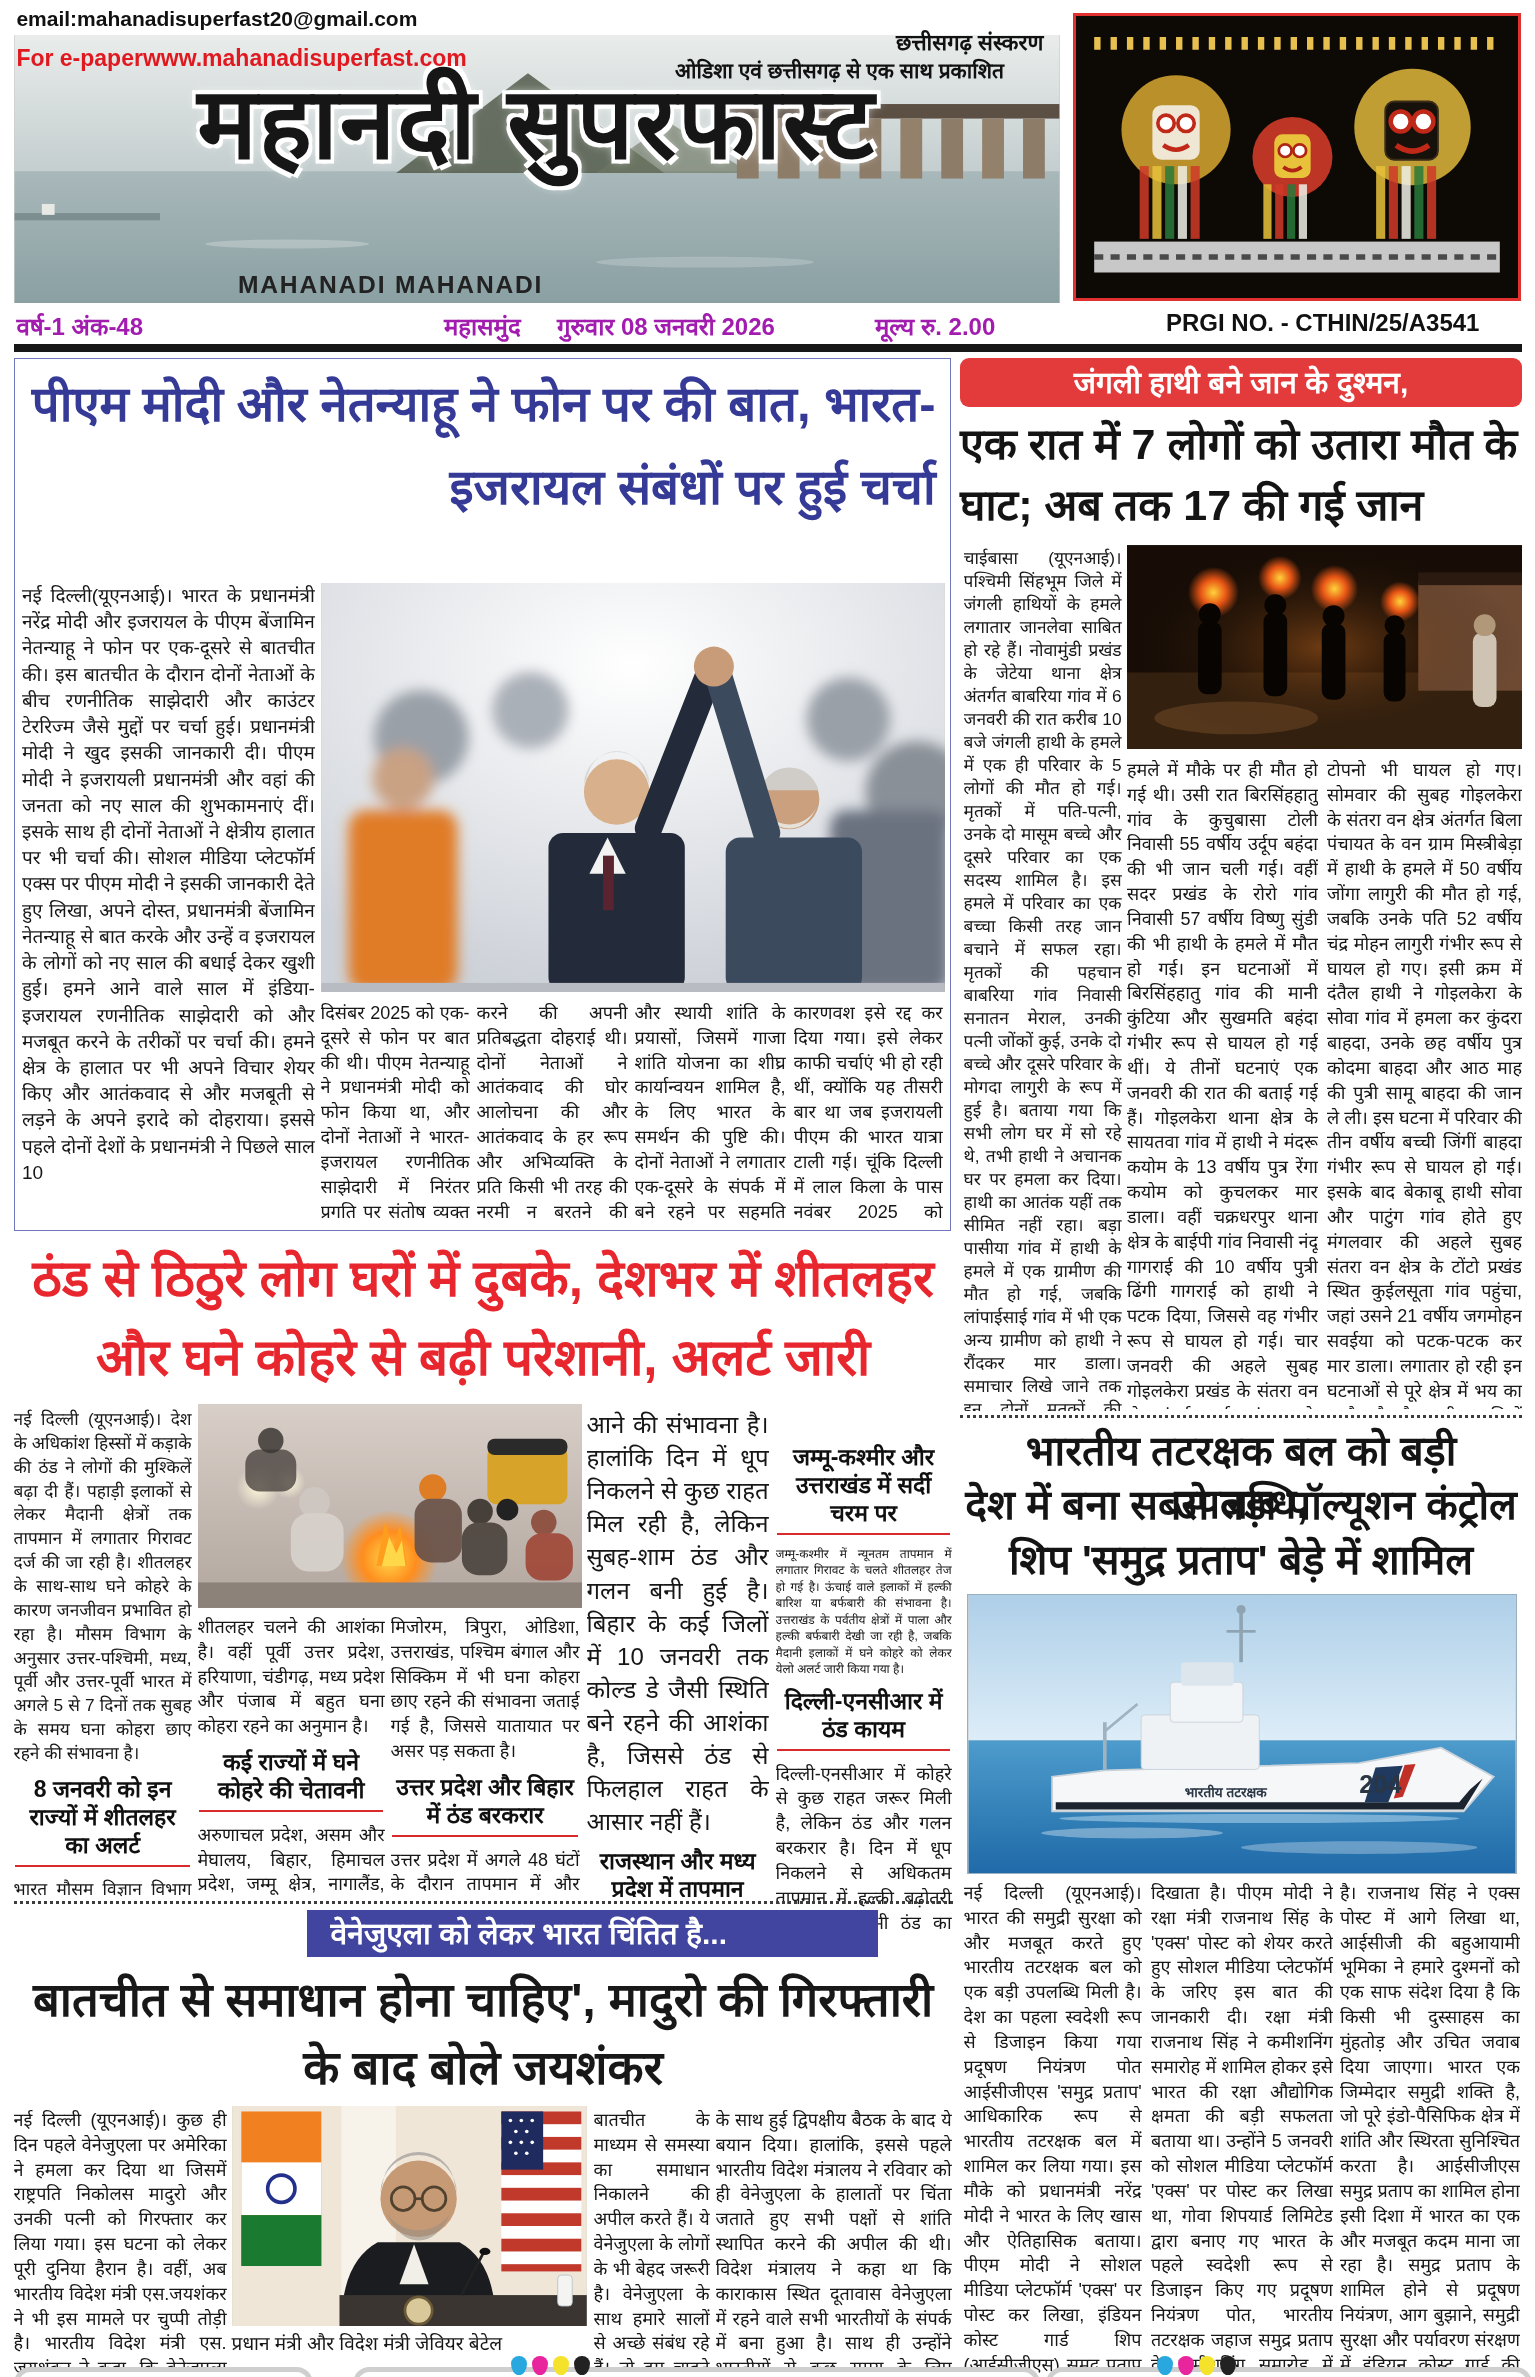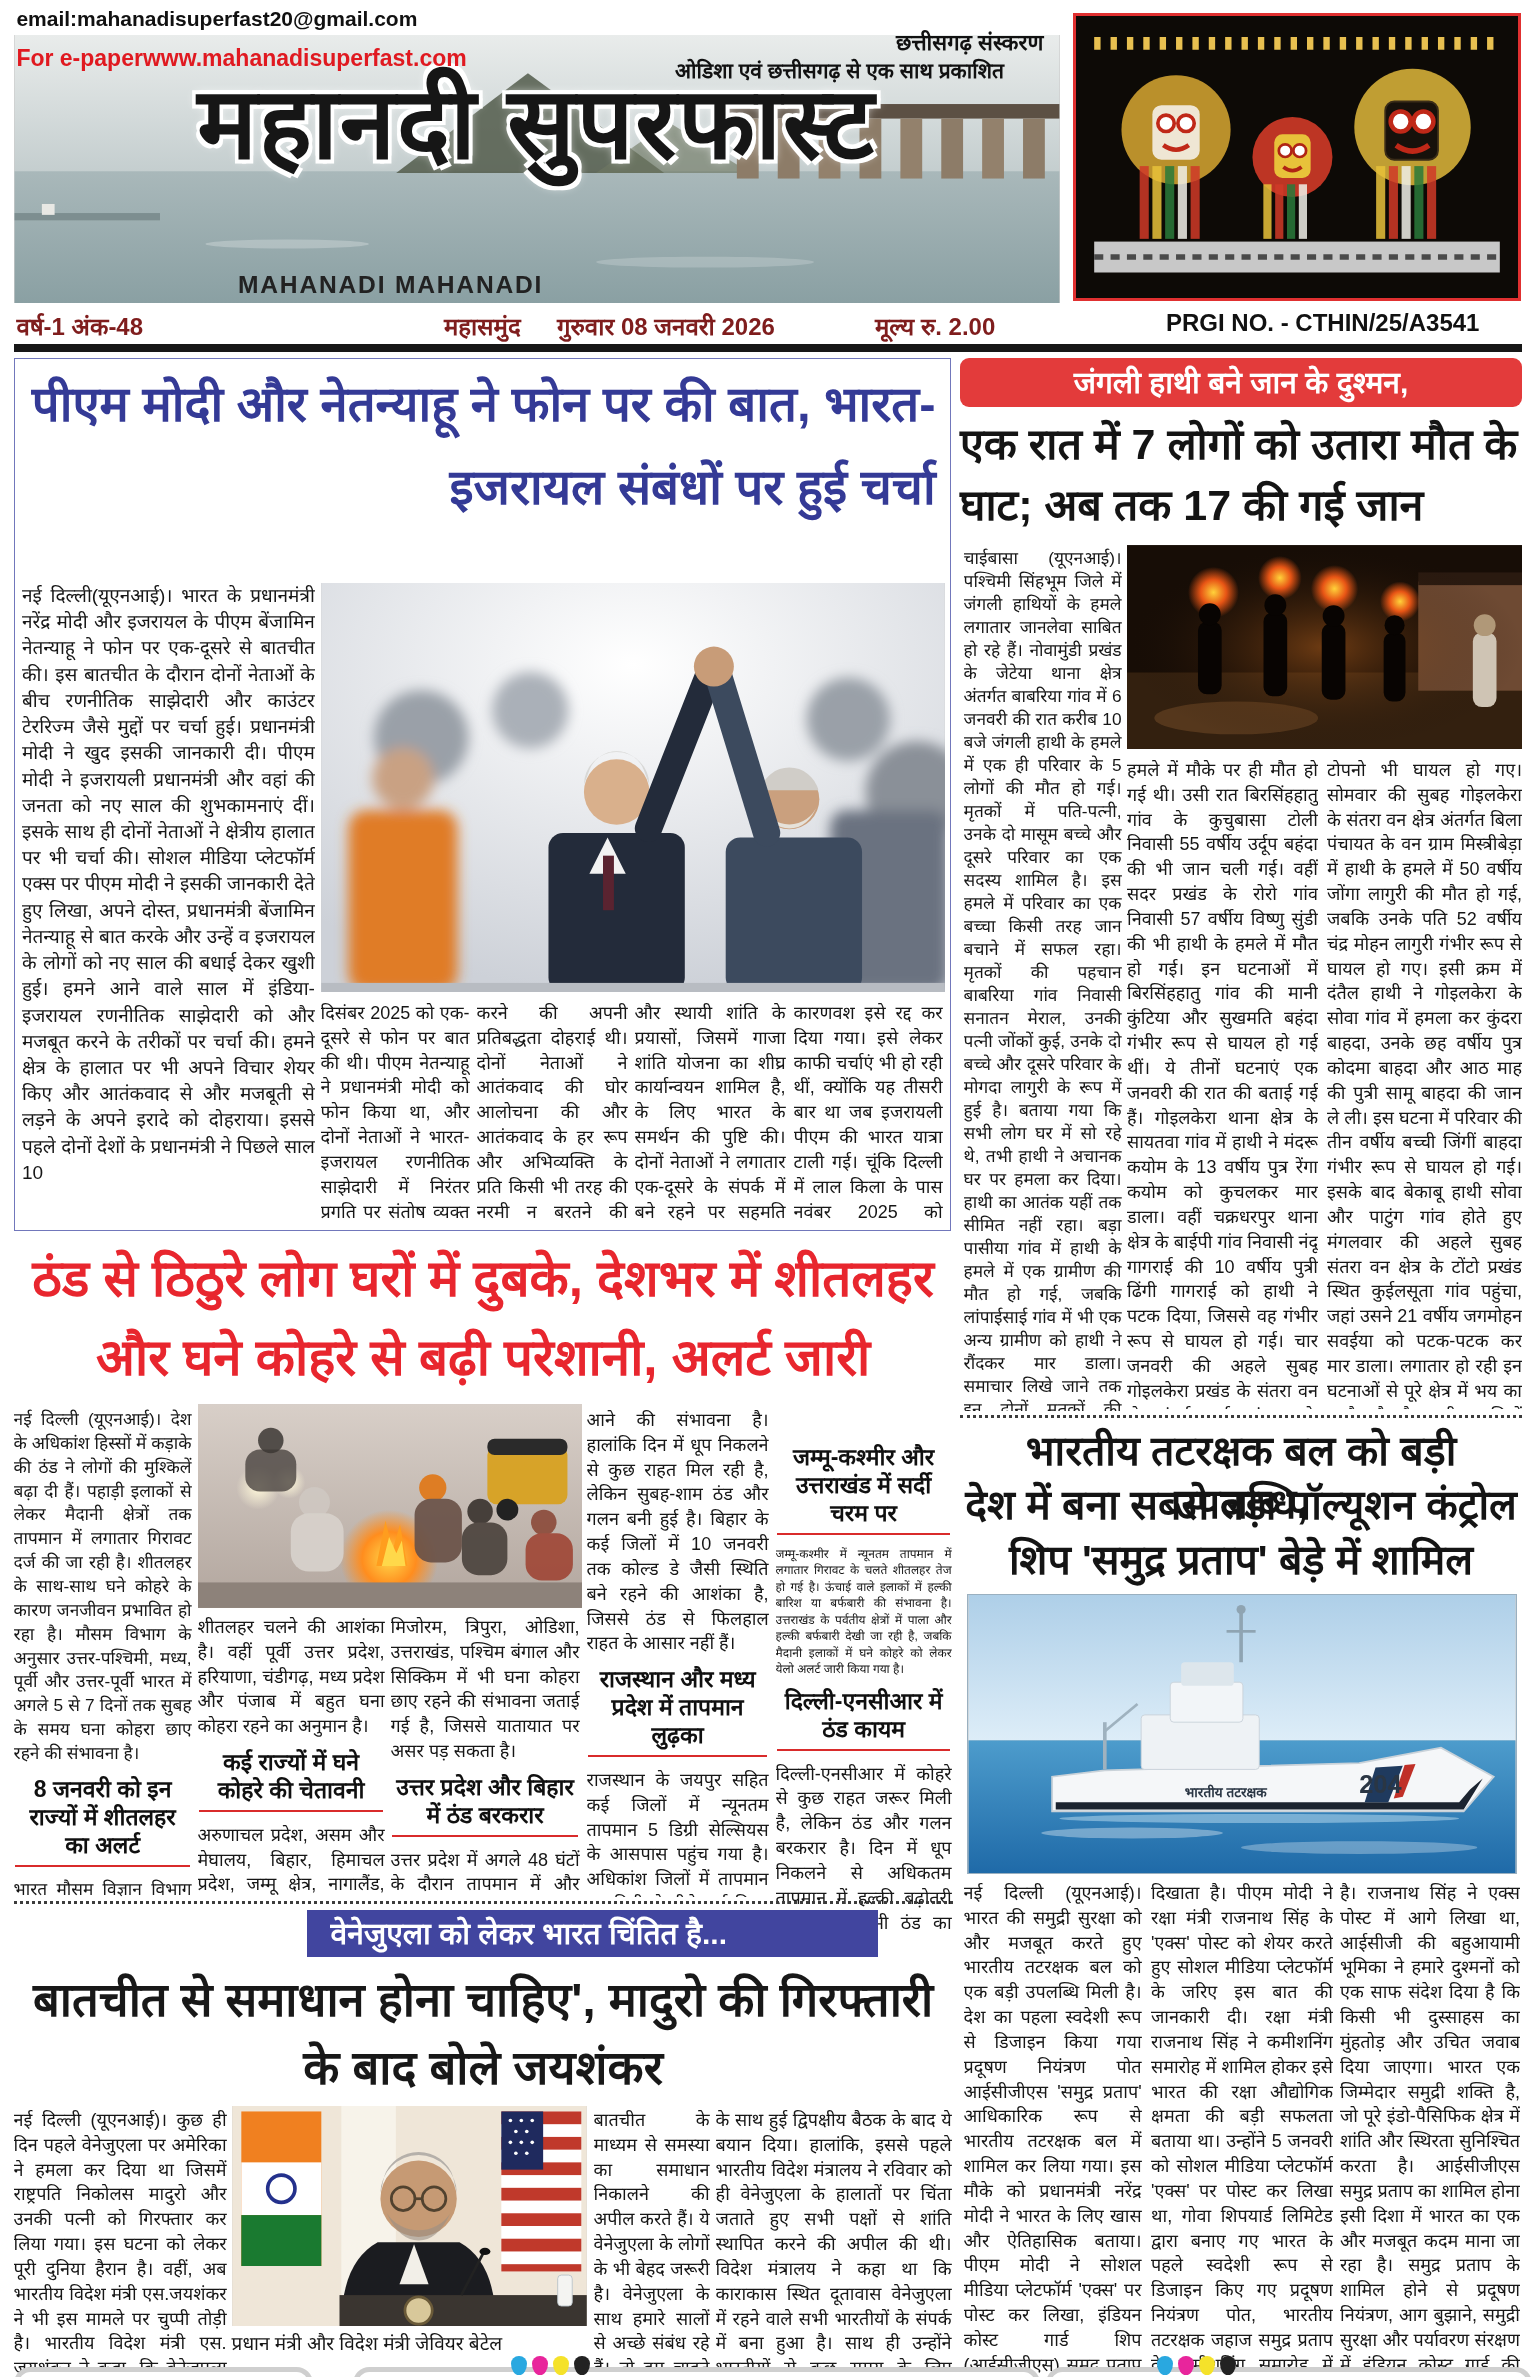--- a/index.html
+++ b/index.html
@@ -3,21 +3,21 @@
 <meta charset="utf-8">
 <style>
   html,body{margin:0;padding:0;background:#e8e8e8;}
   .page{position:relative;width:1535px;height:2377px;background:#ffffff;margin:0 auto;
         font-family:"Liberation Sans",sans-serif;overflow:hidden;color:#141414;}
   .abs{position:absolute;}
   .body-text{font-size:18px;line-height:1.38;text-align:justify;color:#161616;overflow:hidden;}
   .col{position:absolute;overflow:hidden;}
   .subhead{font-weight:bold;font-size:23px;line-height:1.22;text-align:center;color:#101010;
            border-bottom:2.7px solid #d92b2b;padding-bottom:5.5px;margin:9px 1.8px 11px 1.8px;}
-  .red{color:#7f1d1d;}
+  .red{color:#a21caf;}
   .dateline span{font-weight:bold;font-size:24px;}
   .dotted{border-top:3.6px dotted #3c3c3c;height:0;}
   .masthead-title{font-weight:bold;color:#161616;letter-spacing:1.8px;text-align:center;
     text-shadow:-3.6px -3.6px 0 #fff,3.6px -3.6px 0 #fff,-3.6px 3.6px 0 #fff,3.6px 3.6px 0 #fff,0 0 11px #fff;}
   .photo{position:absolute;overflow:hidden;background:#ccc;}
   .cmyk{position:absolute;display:flex;gap:5.5px;}
   .cmyk span{width:15.5px;height:19px;border-radius:50% 50% 50% 50%/40% 40% 60% 60%;display:block;}
   .footbar{position:absolute;height:12.7px;border:5.5px solid #cfcfcf;border-bottom:none;
            border-radius:16.4px 16.4px 0 0;background:#fff;}
 </style>
@@ -259,21 +259,21 @@
       <div class="body-text" style="font-size:18px;">शीतलहर चलने की आशंका है। वहीं पूर्वी उत्तर प्रदेश, हरियाणा, चंडीगढ़, मध्य प्रदेश और पंजाब में बहुत घना कोहरा रहने का अनुमान है।</div>
       <div class="subhead">कई राज्यों में घने कोहरे की चेतावनी</div>
       <div class="body-text" style="font-size:18px;">अरुणाचल प्रदेश, असम और मेघालय, बिहार, हिमाचल प्रदेश, जम्मू क्षेत्र, नागालैंड, मणिपुर,</div>
     </div>
     <div class="col" style="left:377px;top:378px;width:189px;height:282px;">
       <div class="body-text" style="font-size:18px;">मिजोरम, त्रिपुरा, ओडिशा, उत्तराखंड, पश्चिम बंगाल और सिक्किम में भी घना कोहरा छाए रहने की संभावना जताई गई है, जिससे यातायात पर असर पड़ सकता है।</div>
       <div class="subhead">उत्तर प्रदेश और बिहार में ठंड बरकरार</div>
       <div class="body-text" style="font-size:18px;">उत्तर प्रदेश में अगले 48 घंटों के दौरान तापमान में और गिरावट</div>
     </div>
     <div class="col" style="left:573px;top:171px;width:182px;height:489px;">
-      <div class="body-text" style="font-size:18px;">आने की संभावना है। हालांकि दिन में धूप निकलने से कुछ राहत मिल रही है, लेकिन सुबह-शाम ठंड और गलन बनी हुई है। बिहार के कई जिलों में 10 जनवरी तक कोल्ड डे जैसी स्थिति बने रहने की आशंका है, जिससे ठंड से फिलहाल राहत के आसार नहीं हैं।</div>
+      <div class="body-text" style="font-size:24px;">आने की संभावना है। हालांकि दिन में धूप निकलने से कुछ राहत मिल रही है, लेकिन सुबह-शाम ठंड और गलन बनी हुई है। बिहार के कई जिलों में 10 जनवरी तक कोल्ड डे जैसी स्थिति बने रहने की आशंका है, जिससे ठंड से फिलहाल राहत के आसार नहीं हैं।</div>
       <div class="subhead">राजस्थान और मध्य प्रदेश में तापमान लुढ़का</div>
       <div class="body-text" style="font-size:18px;">राजस्थान के जयपुर सहित कई जिलों में न्यूनतम तापमान 5 डिग्री सेल्सियस के आसपास पहुंच गया है। अधिकांश जिलों में तापमान 10 डिग्री से नीचे दर्ज किया जा रहा है और शीतलहर का प्रकोप जारी है। वहीं मध्य प्रदेश में भी सुबह के समय घना कोहरा और तेज ठंड लोगों को परेशान कर रही है।</div>
     </div>
     <div class="col" style="left:762px;top:171px;width:176px;height:489px;margin-top:35px;">
       <div class="subhead" style="margin-top:0;">जम्मू-कश्मीर और उत्तराखंड में सर्दी चरम पर</div>
       <div class="body-text" style="font-size:12px;">जम्मू-कश्मीर में न्यूनतम तापमान में लगातार गिरावट के चलते शीतलहर तेज हो गई है। ऊंचाई वाले इलाकों में हल्की बारिश या बर्फबारी की संभावना है। उत्तराखंड के पर्वतीय क्षेत्रों में पाला और हल्की बर्फबारी देखी जा रही है, जबकि मैदानी इलाकों में घने कोहरे को लेकर येलो अलर्ट जारी किया गया है।</div>
       <div class="subhead">दिल्ली-एनसीआर में ठंड कायम</div>
       <div class="body-text" style="font-size:18px;">दिल्ली-एनसीआर में कोहरे से कुछ राहत जरूर मिली है, लेकिन ठंड और गलन बरकरार है। दिन में धूप निकलने से अधिकतम तापमान में हल्की बढ़ोतरी हुई है, फिर भी ठंड का असर कम नहीं हुआ है।</div>
     </div>
   </div>

